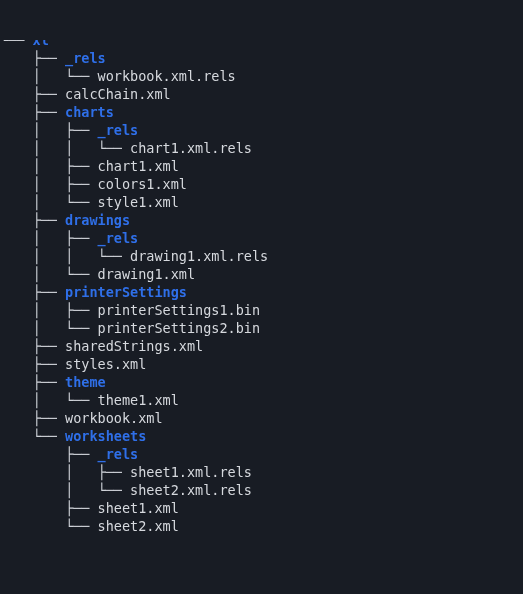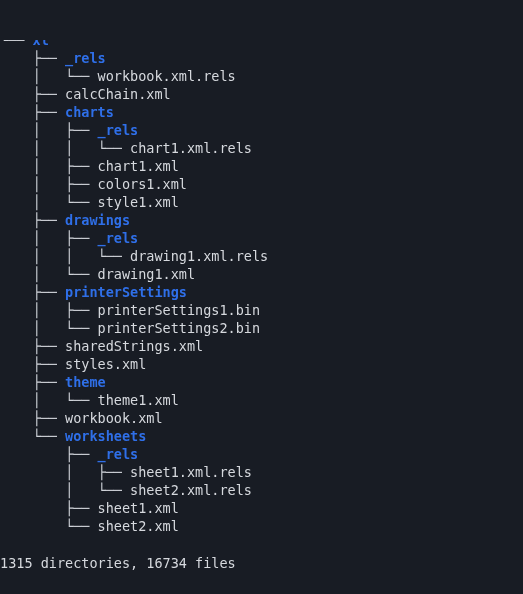--- a/index.html
+++ b/index.html
@@ -91,16 +91,15 @@
     background: transparent;
   }
 </style>
 </head>
 <body>
 
 <div id="terminal">
 
   <div id="tree"><div class="row"><span class="pre">└── </span><span class="dir">xl</span></div><div class="row"><span class="pre">    ├── </span><span class="dir">_rels</span></div><div class="row"><span class="pre">    │   └── </span><span class="file">workbook.xml.rels</span></div><div class="row"><span class="pre">    ├── </span><span class="file">calcChain.xml</span></div><div class="row"><span class="pre">    ├── </span><span class="dir">charts</span></div><div class="row"><span class="pre">    │   ├── </span><span class="dir">_rels</span></div><div class="row"><span class="pre">    │   │   └── </span><span class="file">chart1.xml.rels</span></div><div class="row"><span class="pre">    │   ├── </span><span class="file">chart1.xml</span></div><div class="row"><span class="pre">    │   ├── </span><span class="file">colors1.xml</span></div><div class="row"><span class="pre">    │   └── </span><span class="file">style1.xml</span></div><div class="row"><span class="pre">    ├── </span><span class="dir">drawings</span></div><div class="row"><span class="pre">    │   ├── </span><span class="dir">_rels</span></div><div class="row"><span class="pre">    │   │   └── </span><span class="file">drawing1.xml.rels</span></div><div class="row"><span class="pre">    │   └── </span><span class="file">drawing1.xml</span></div><div class="row"><span class="pre">    ├── </span><span class="dir">printerSettings</span></div><div class="row"><span class="pre">    │   ├── </span><span class="file">printerSettings1.bin</span></div><div class="row"><span class="pre">    │   └── </span><span class="file">printerSettings2.bin</span></div><div class="row"><span class="pre">    ├── </span><span class="file">sharedStrings.xml</span></div><div class="row"><span class="pre">    ├── </span><span class="file">styles.xml</span></div><div class="row"><span class="pre">    ├── </span><span class="dir">theme</span></div><div class="row"><span class="pre">    │   └── </span><span class="file">theme1.xml</span></div><div class="row"><span class="pre">    ├── </span><span class="file">workbook.xml</span></div><div class="row"><span class="pre">    └── </span><span class="dir">worksheets</span></div><div class="row"><span class="pre">        ├── </span><span class="dir">_rels</span></div><div class="row"><span class="pre">        │   ├── </span><span class="file">sheet1.xml.rels</span></div><div class="row"><span class="pre">        │   └── </span><span class="file">sheet2.xml.rels</span></div><div class="row"><span class="pre">        ├── </span><span class="file">sheet1.xml</span></div><div class="row"><span class="pre">        └── </span><span class="file">sheet2.xml</span></div></div>
 
-  <div id="summary">1315 directories, 16734 files</div>
 
 
 </div>
 
 </body></html>

